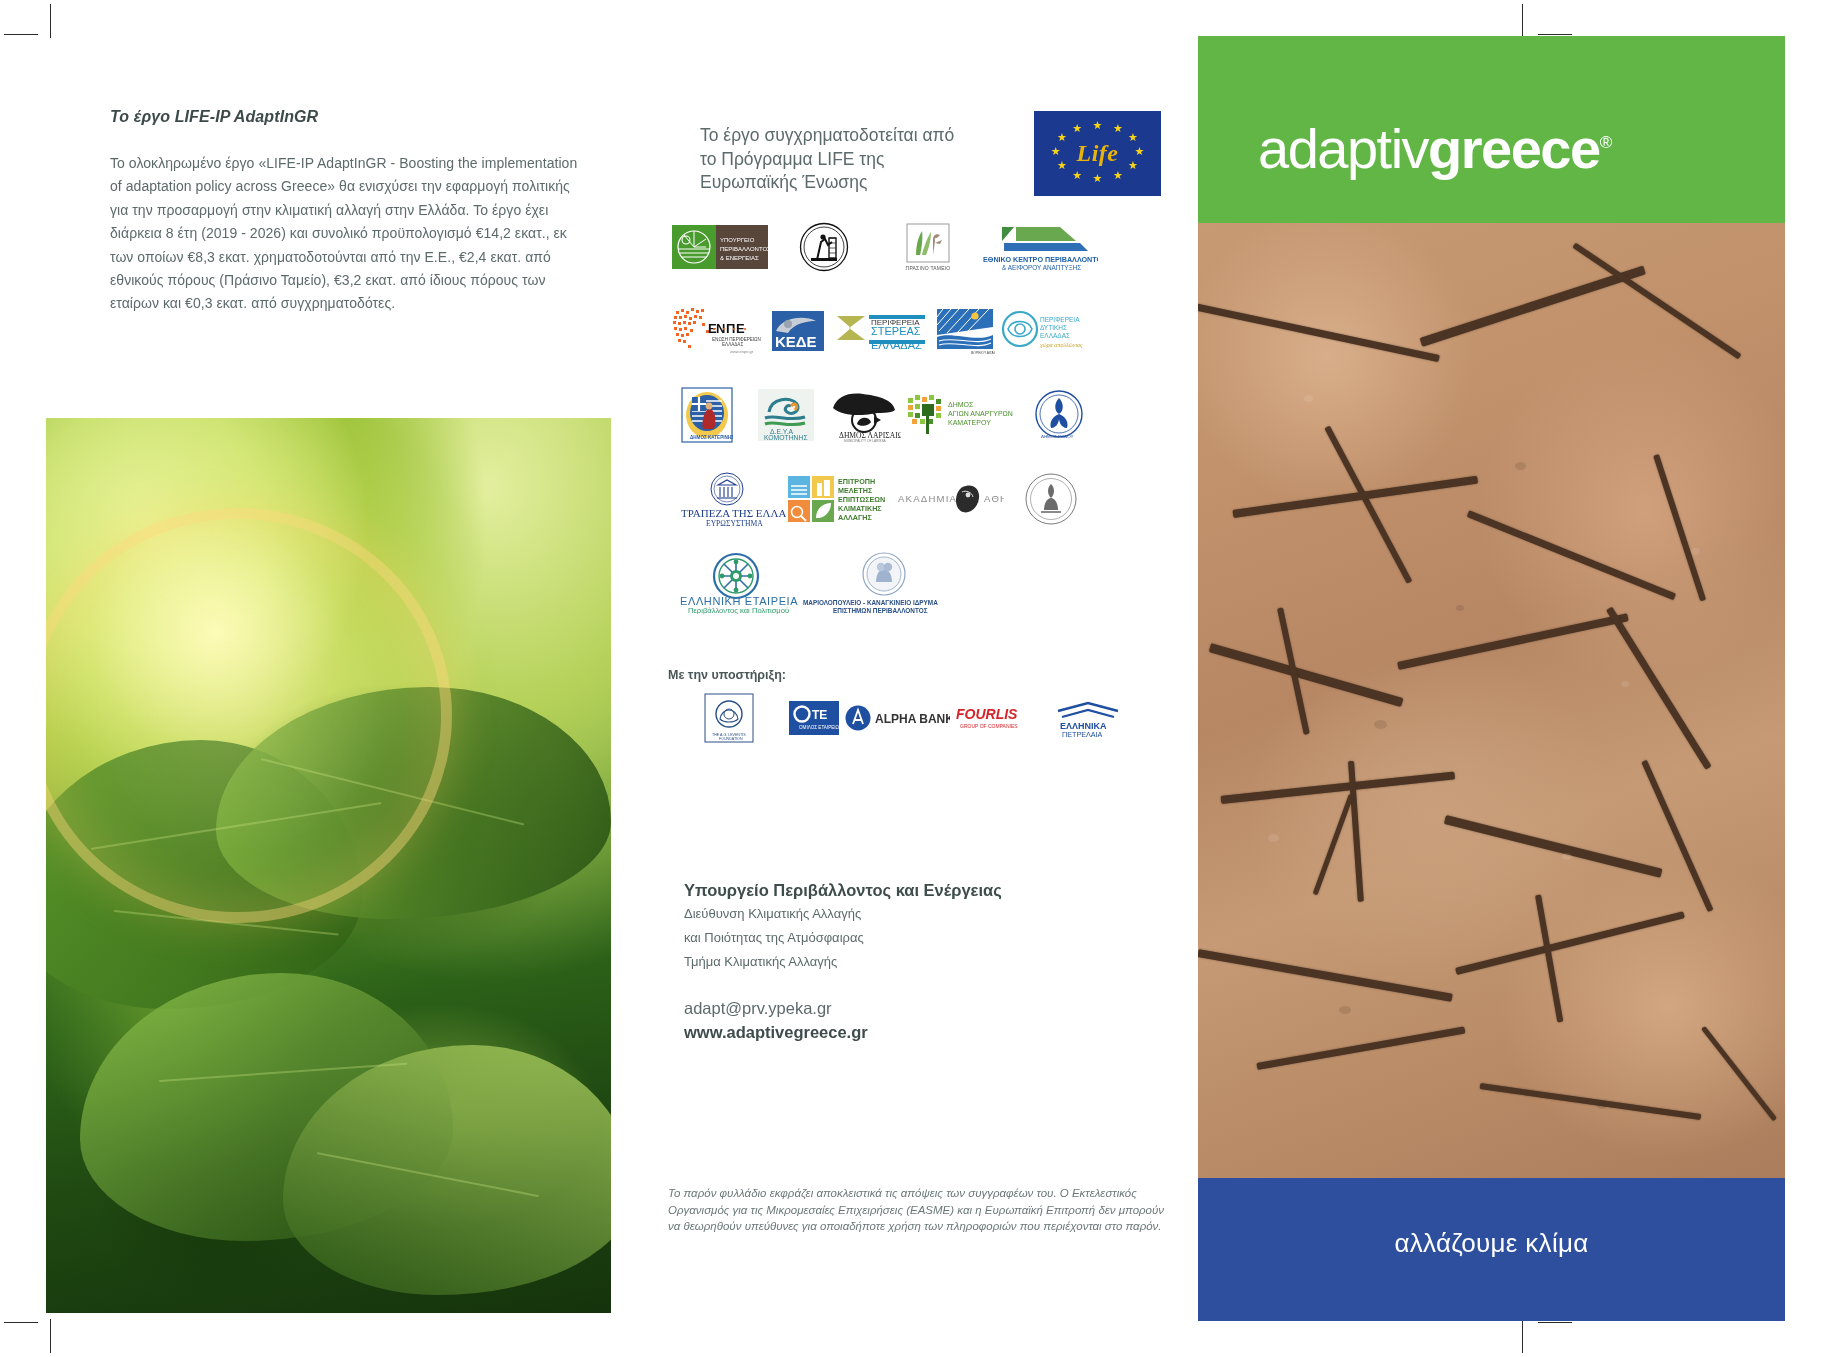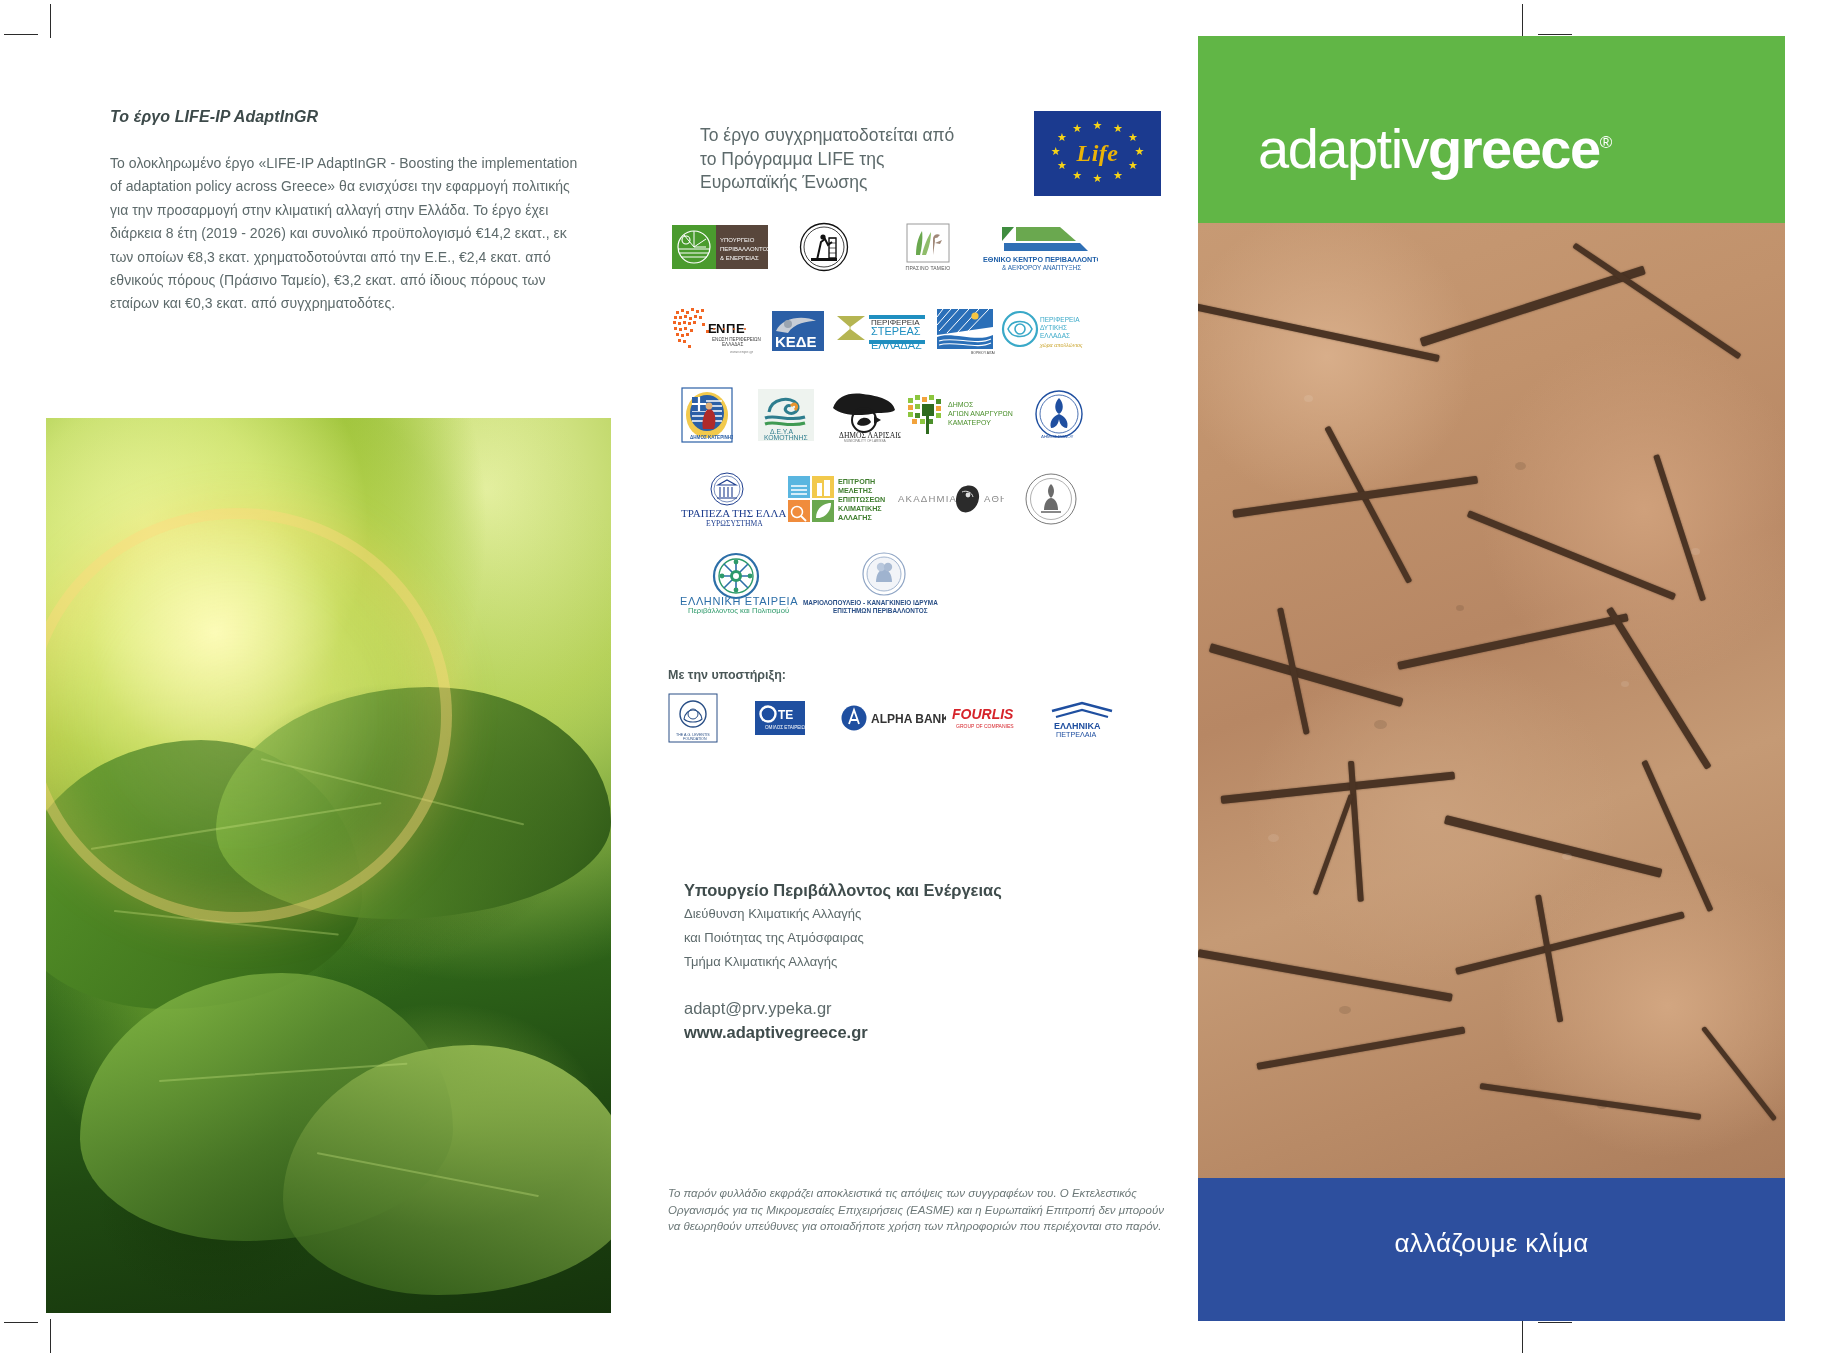--- a/index.html
+++ b/index.html
@@ -94,21 +94,21 @@
   .lcap{
     font-size:5px;letter-spacing:.2px;text-align:center;margin-top:2px;
     color:#555;text-transform:uppercase;
   }
 
   
   .support-label{
     position:absolute;left:0;top:668px;font-size:12.5px;font-weight:700;color:#4a5757;
   }
   .support-row{position:absolute;left:0;top:690px;width:430px;display:flex;align-items:center;height:56px;}
-  .support-cell{flex:0 0 86px;height:56px;display:flex;align-items:center;justify-content:flex-start;}
+  .support-cell{flex:0 0 86px;height:56px;display:flex;align-items:center;justify-content:flex-end;}
 
   
   .contact{position:absolute;left:16px;top:878px;width:430px;}
   .contact .strong{font-size:16.5px;font-weight:700;color:#3f4c4c;line-height:24px;}
   .contact .ln{font-size:13px;line-height:24px;color:#5d6a6b;}
   .contact .sp{height:22px;}
   .contact .mail{font-size:16.5px;line-height:24px;color:#5d6a6b;}
   .contact .web{font-size:16.5px;line-height:24px;font-weight:700;color:#3f4c4c;}
   .disclaimer{
     position:absolute;left:0;top:1185px;width:500px;

